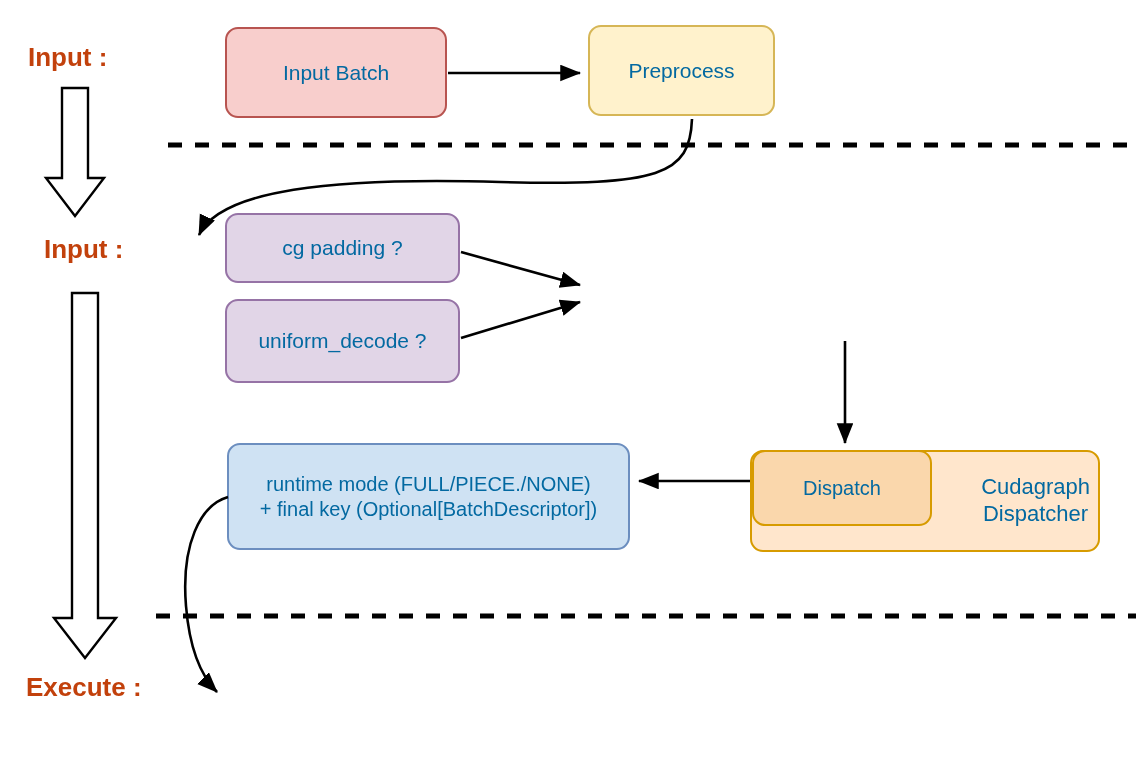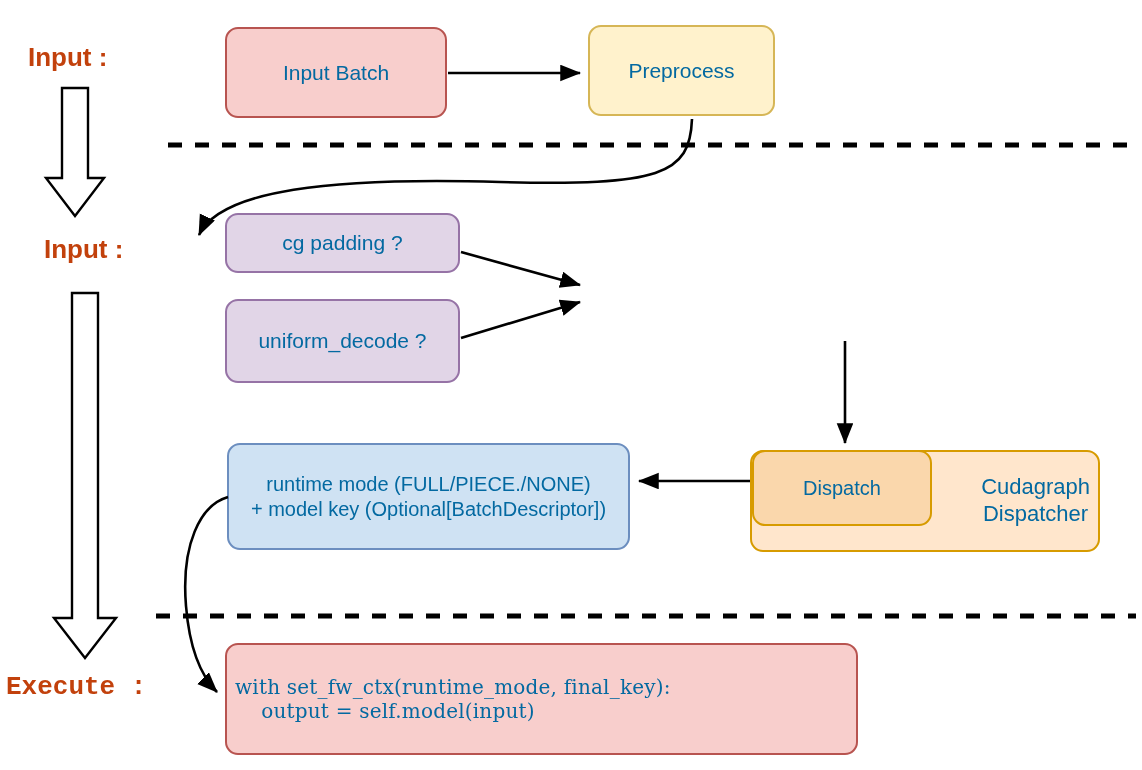--- a/index.html
+++ b/index.html
@@ -81,41 +81,39 @@
 </style>
 </head>
 <body>
 
 <div id="canvas">
 
   <div class="stage-label" style="left:28px; top:42px;">Input :</div>
 
   <div class="stage-label" style="left:44px; top:234px;">Input :</div>
 
-  <div class="stage-label" style="left:6px; top:672px;font-family:Liberation Mono, monospace;">Execute :</div>
+  <div class="stage-label" style="left:26px; top:672px;">Execute :</div>
 
   <div class="node" style="left:225px; top:27px; width:222px; height:91px; background:#f8cecc; border-color:#b85450;">Input Batch</div>
 
   <div class="node" style="left:588px; top:25px; width:187px; height:91px; background:#fff2cc; border-color:#d6b656;">Preprocess</div>
 
-  <div class="node" style="left:225px; top:213px; width:235px; height:60px; background:#e1d5e7; border-color:#9673a6;">cg padding ?</div>
+  <div class="node" style="left:225px; top:213px; width:235px; height:70px; background:#e1d5e7; border-color:#9673a6;">cg padding ?</div>
 
   <div class="node" style="left:225px; top:299px; width:235px; height:84px; background:#e1d5e7; border-color:#9673a6;">uniform_decode ?</div>
 
 
   <div class="node outer-label" style="left:750px; top:450px; width:350px; height:102px; background:#ffe6cc; border-color:#d79b00; white-space:pre-line; font-size:22px;">Cudagraph
 Dispatcher</div>
 
   <div class="node" style="left:752px; top:450px; width:180px; height:76px; background:#fad7ac; border-color:#d79b00; font-size:20px;">Dispatch</div>
 
   <div class="node" style="left:227px; top:443px; width:403px; height:107px; background:#cfe2f3; border-color:#6c8ebf; white-space:pre-line; font-size:20px;">runtime mode (FULL/PIECE./NONE)
-+ model key (Optional[BatchDescriptor])</div>
++ final key (Optional[BatchDescriptor])</div>
 
-  <div class="node code" style="left:225px; top:643px; width:633px; height:112px; background:#f8cecc; border-color:#b85450; padding-left:8px;">with set_fw_ctx(runtime_mode, final_key):
-    output = self.model(input)</div>
 
   <svg class="overlay" viewBox="0 0 1142 770">
     <defs>
       <marker id="arrowhead" markerWidth="9" markerHeight="9" refX="7.6" refY="3.2" orient="auto" markerUnits="strokeWidth">
         <path d="M0,0 L8,3.2 L0,6.4 z" fill="#000000"></path>
       </marker>
     </defs>
 
     <line class="dash-line" x1="168" y1="145" x2="1136" y2="145"></line>
 

